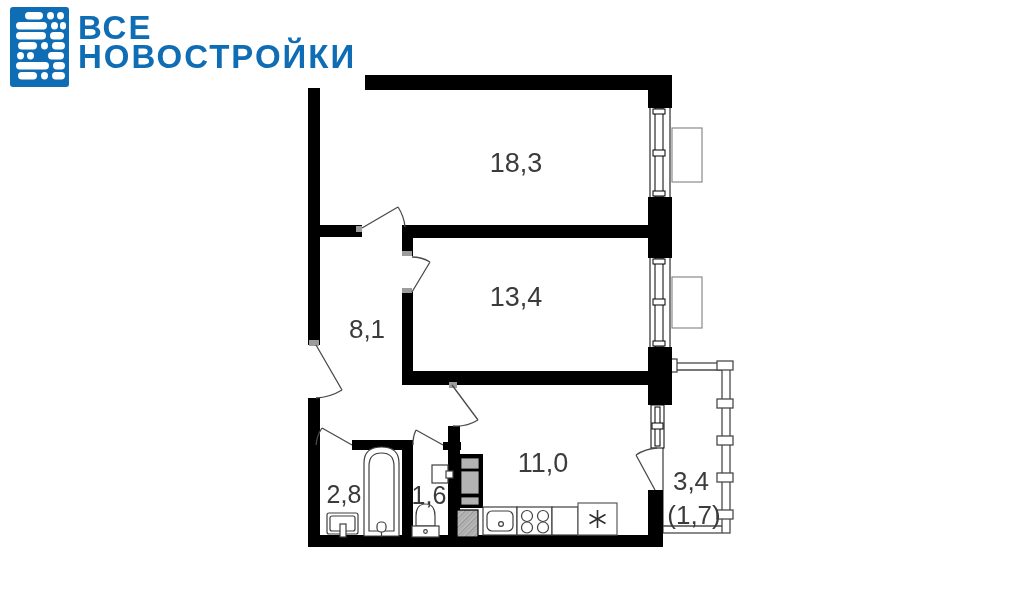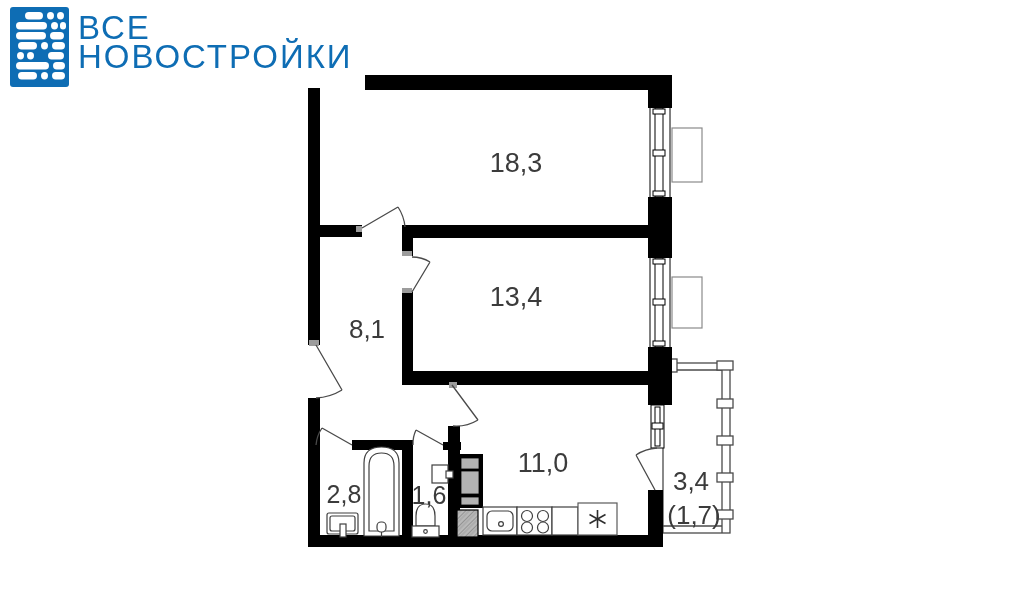--- a/index.html
+++ b/index.html
@@ -1,19 +1,19 @@
 <!DOCTYPE html>
 <html><head>
 <meta charset="utf-8">
 <style>
   html,body{margin:0;padding:0;background:#ffffff;}
   body{width:1024px;height:605px;position:relative;overflow:hidden;
        font-family:"Liberation Sans", sans-serif;}
   .logo{position:absolute;left:10px;top:7px;display:flex;align-items:flex-start;}
-  .logo-text{margin-left:9px;font-weight:normal;font-size:33px;line-height:29px;
+  .logo-text{margin-left:9px;font-weight:bold;font-size:33px;line-height:29px;
              letter-spacing:2px;margin-top:6px;}
   .plan-svg{position:absolute;left:0;top:0;}
   svg text{font-family:"Liberation Sans", sans-serif;}
 </style>
 </head>
 <body>
 
 <div class="logo">
   <svg width="59" height="80" viewBox="0 0 59 80">
     <rect x="0" y="0" width="59" height="80" rx="3" fill="#0e6db4"></rect>

